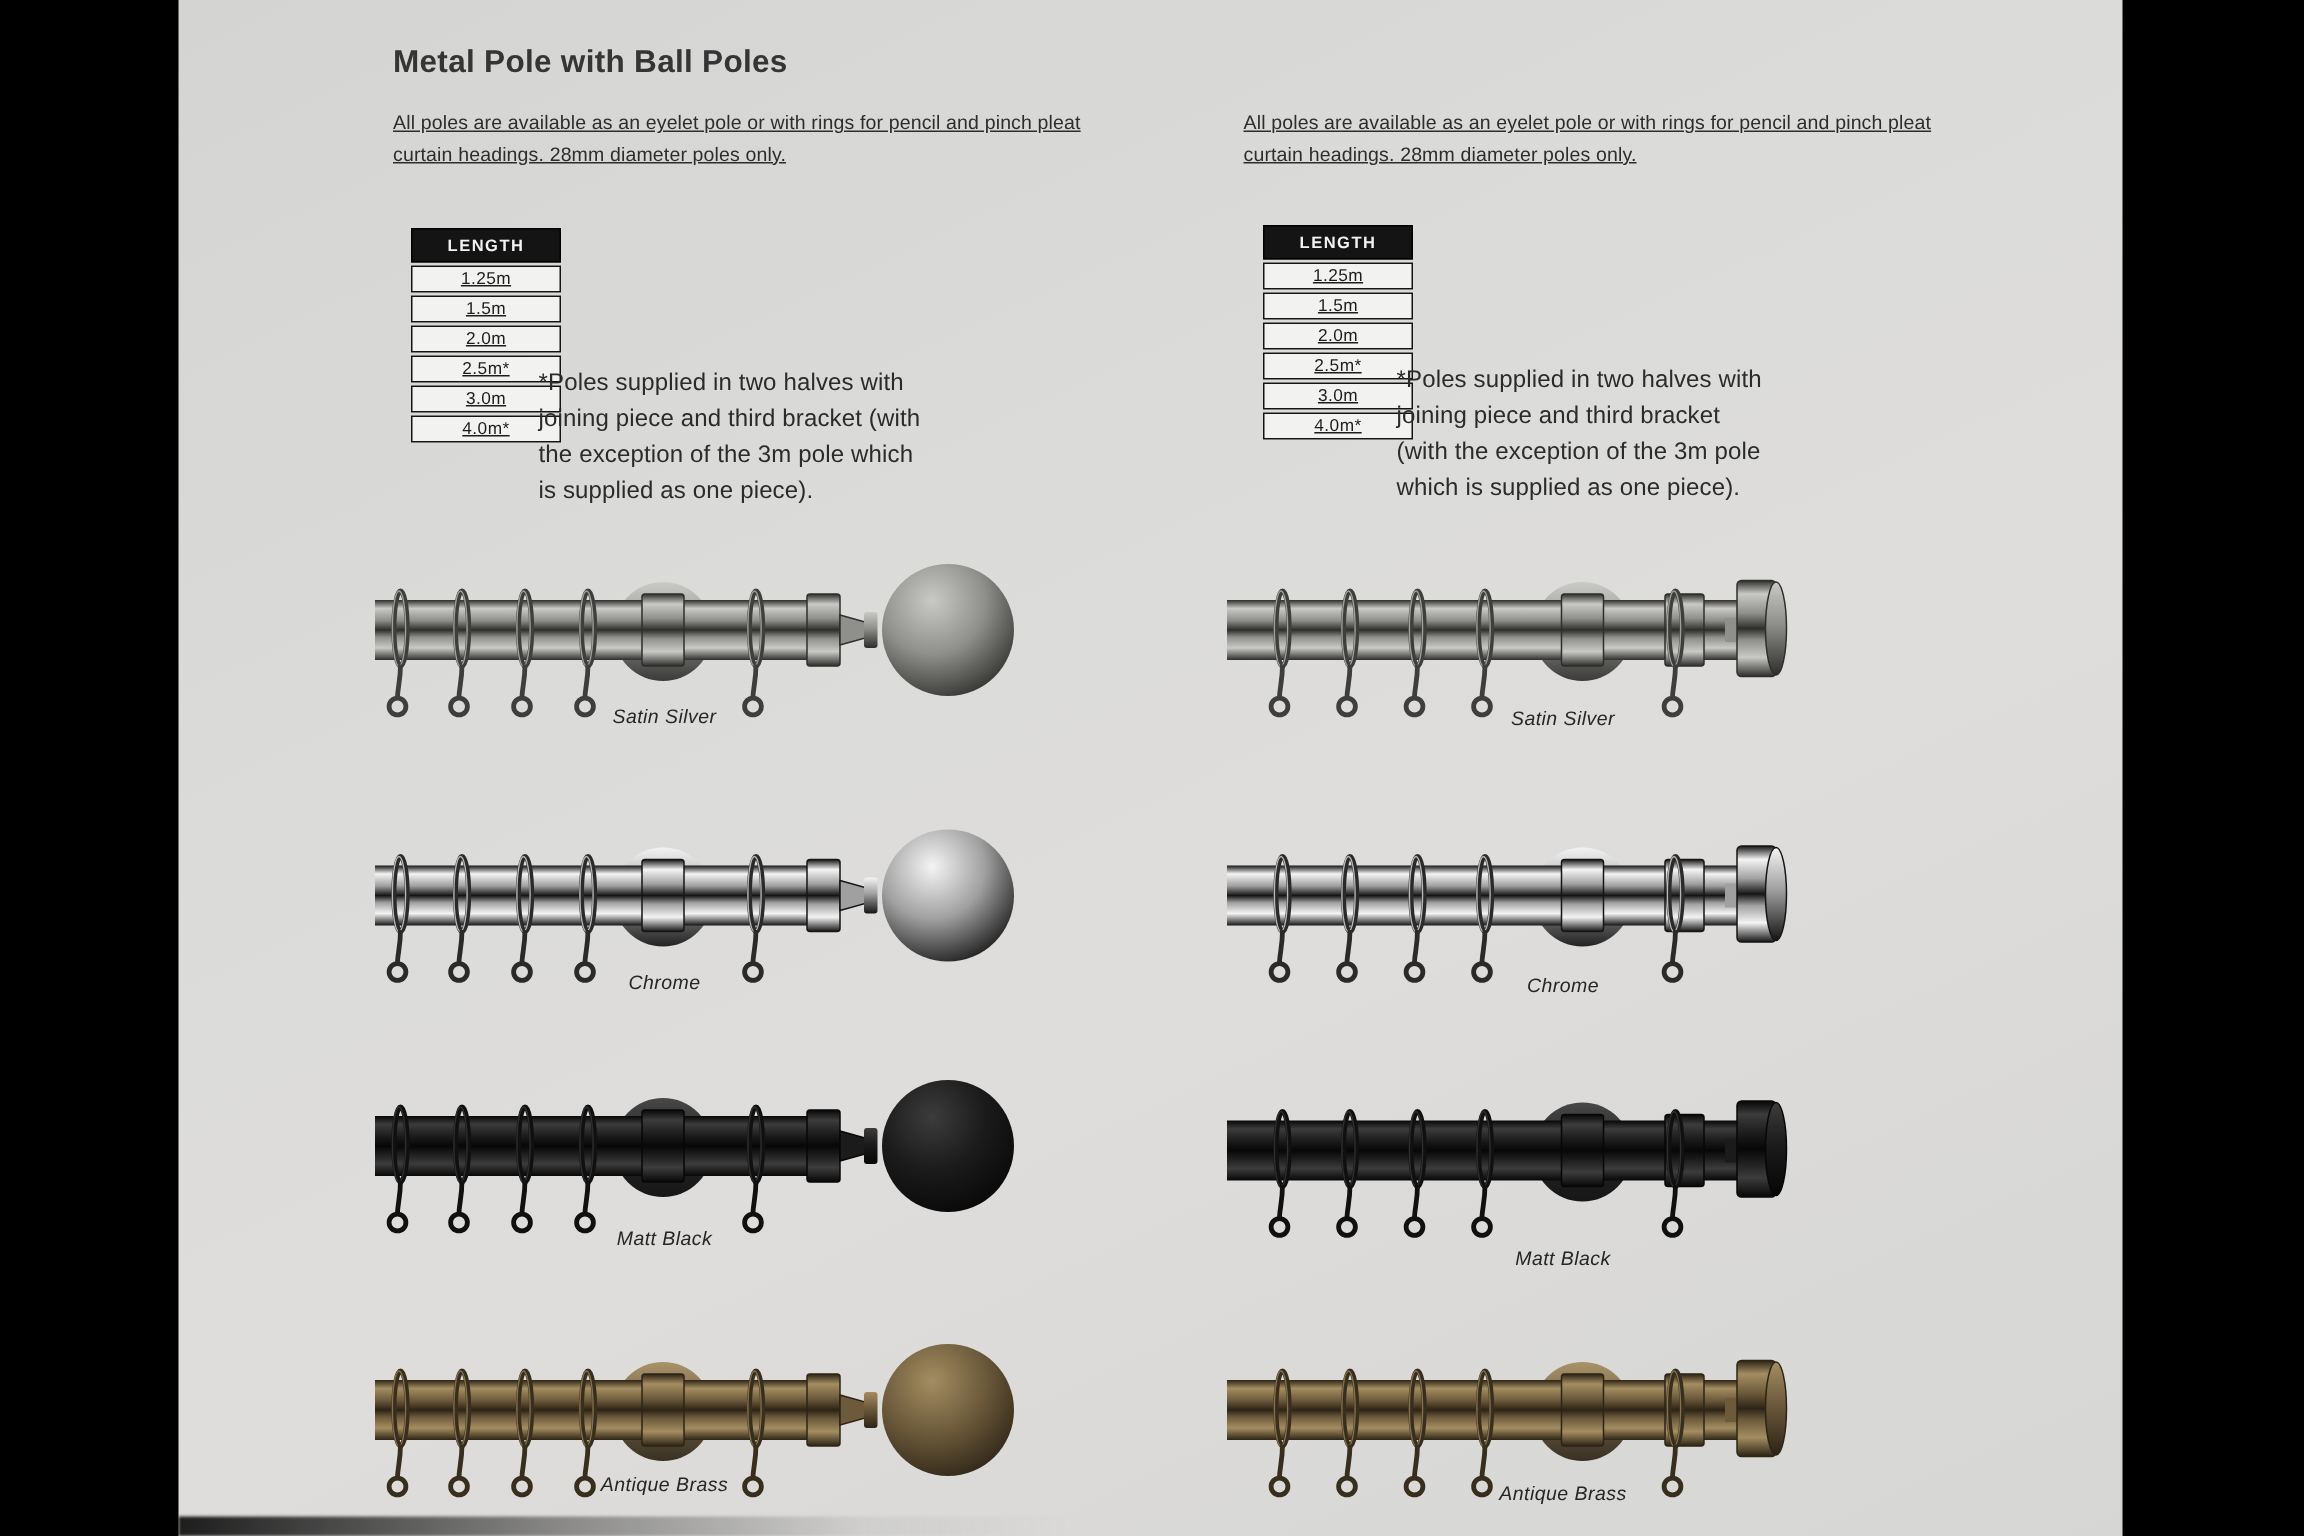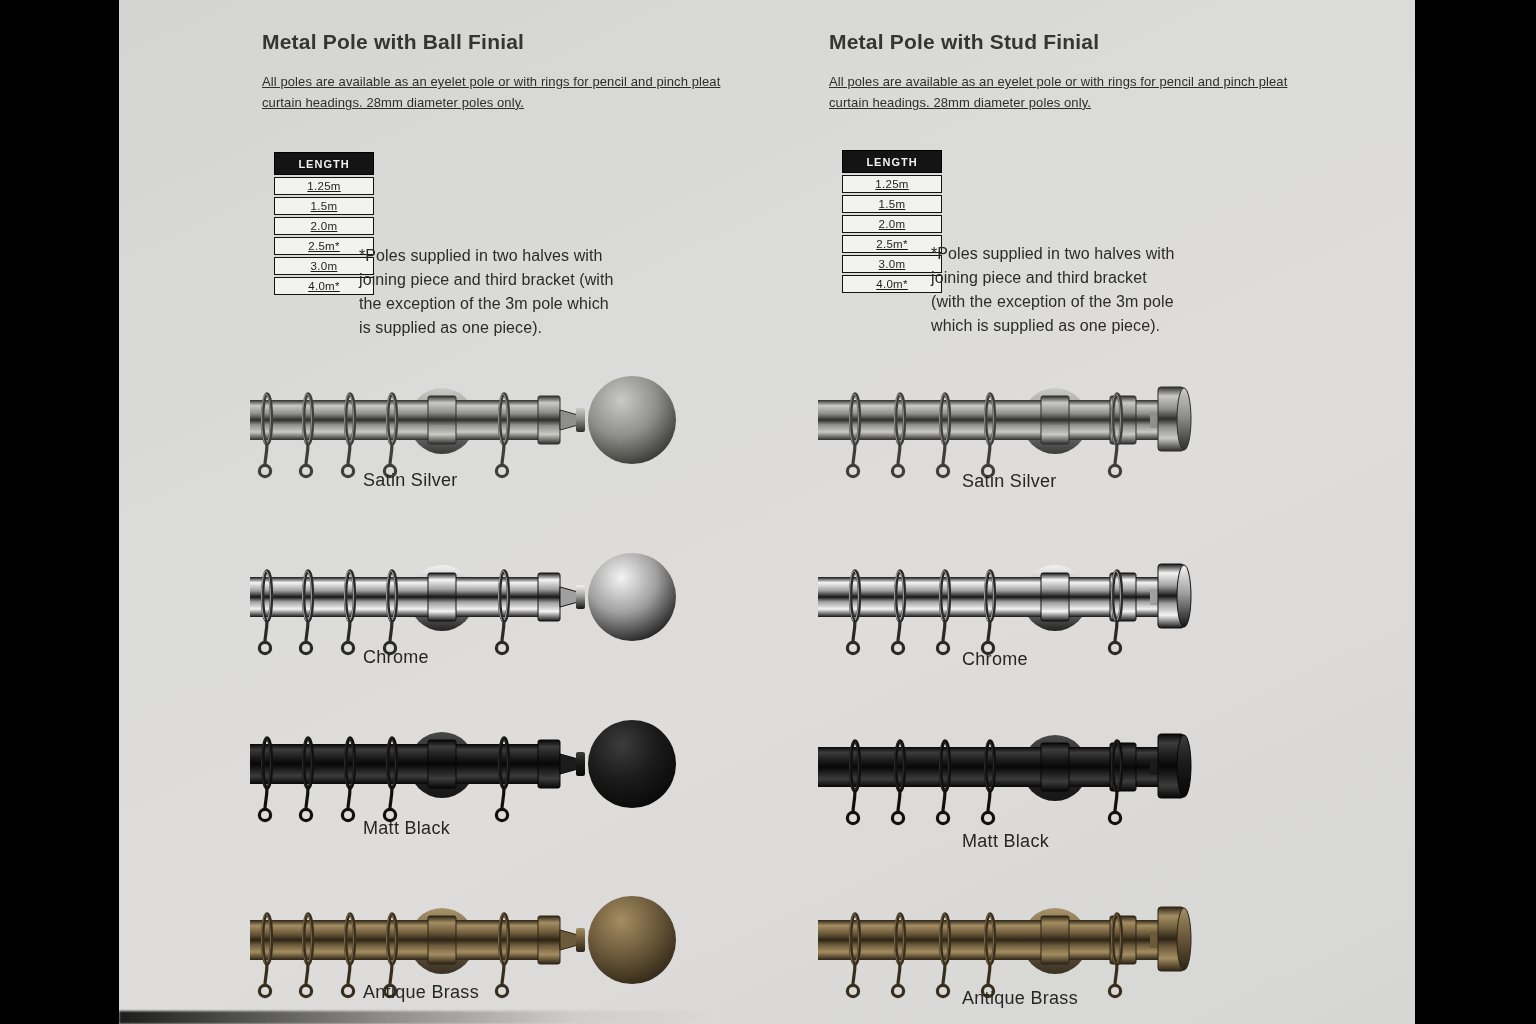--- a/index.html
+++ b/index.html
@@ -40,37 +40,37 @@
     border:1px solid #141414; text-align:center; letter-spacing:0.3px;text-decoration:underline;
   }
 
   .footnote {
     position:absolute; font-size:16px; line-height:1.5; color:#2b2b2b; letter-spacing:0.1px;
   }
 
   figure.product { position:absolute; width:450px; height:122px; }
   figure.product svg { position:absolute; left:0; top:0; }
   figure.product figcaption {
-    position:absolute; width:160px; 
-    font-size:18px; color:#262626; letter-spacing:0.3px; white-space:nowrap;
+    position:absolute; width:160px; text-align:center;
+    font-size:13px; color:#262626; letter-spacing:0.3px; white-space:nowrap;font-style:italic;
   }
   .black-bar { position:absolute; top:0; bottom:0; background:#000; }
   .black-bar.left { left:0; width:119px; }
   .black-bar.right { right:0; width:121px; }
 </style>
 </head>
 <body>
 
 <div class="stage">
 
   <div class="black-bar left"></div>
 
   <div class="page">
 
-    <h1 class="col-title" style="left:143px; top:30px">Metal Pole with Ball Finial</h1>
+    <h1 class="col-title" style="left:143px; top:30px">Metal Pole with Ball Poles</h1>
 
     <p class="col-desc" style="left:143px; top:72px">All poles are available as an eyelet pole or with rings for pencil and pinch pleat curtain headings. 28mm diameter poles only.</p>
 
     <table class="len-table" style="left:143px; top:150px">
       <thead>
         <tr>
             <th>LENGTH</th>
           </tr>
       </thead>
       <tbody>
@@ -306,21 +306,20 @@
           <path d="M150 77 C 150 88, 148 93, 148 99" fill="none" stroke="#382e1d" stroke-width="3.2"></path>
           <circle cx="148" cy="105" r="5.6" fill="none" stroke="#382e1d" stroke-width="3.2"></circle>
           <ellipse cx="262" cy="53" rx="4.4" ry="25" fill="none" stroke="#382e1d" stroke-width="3.4"></ellipse>
           <ellipse cx="261" cy="53" rx="4.4" ry="25" fill="none" stroke="#a48d61" stroke-width="0.9" opacity="0.7"></ellipse>
           <path d="M262 77 C 262 88, 260 93, 260 99" fill="none" stroke="#382e1d" stroke-width="3.2"></path>
           <circle cx="260" cy="105" r="5.6" fill="none" stroke="#382e1d" stroke-width="3.2"></circle>
         </svg>
       <figcaption style="left:121px; top:96px">Antique Brass</figcaption>
     </figure>
 
-    <h1 class="col-title" style="left:710px; top:30px">Metal Pole with Stud Finial</h1>
 
     <p class="col-desc" style="left:710px; top:72px">All poles are available as an eyelet pole or with rings for pencil and pinch pleat curtain headings. 28mm diameter poles only.</p>
 
     <table class="len-table" style="left:711px; top:148px">
       <thead>
         <tr>
             <th>LENGTH</th>
           </tr>
       </thead>
       <tbody>

